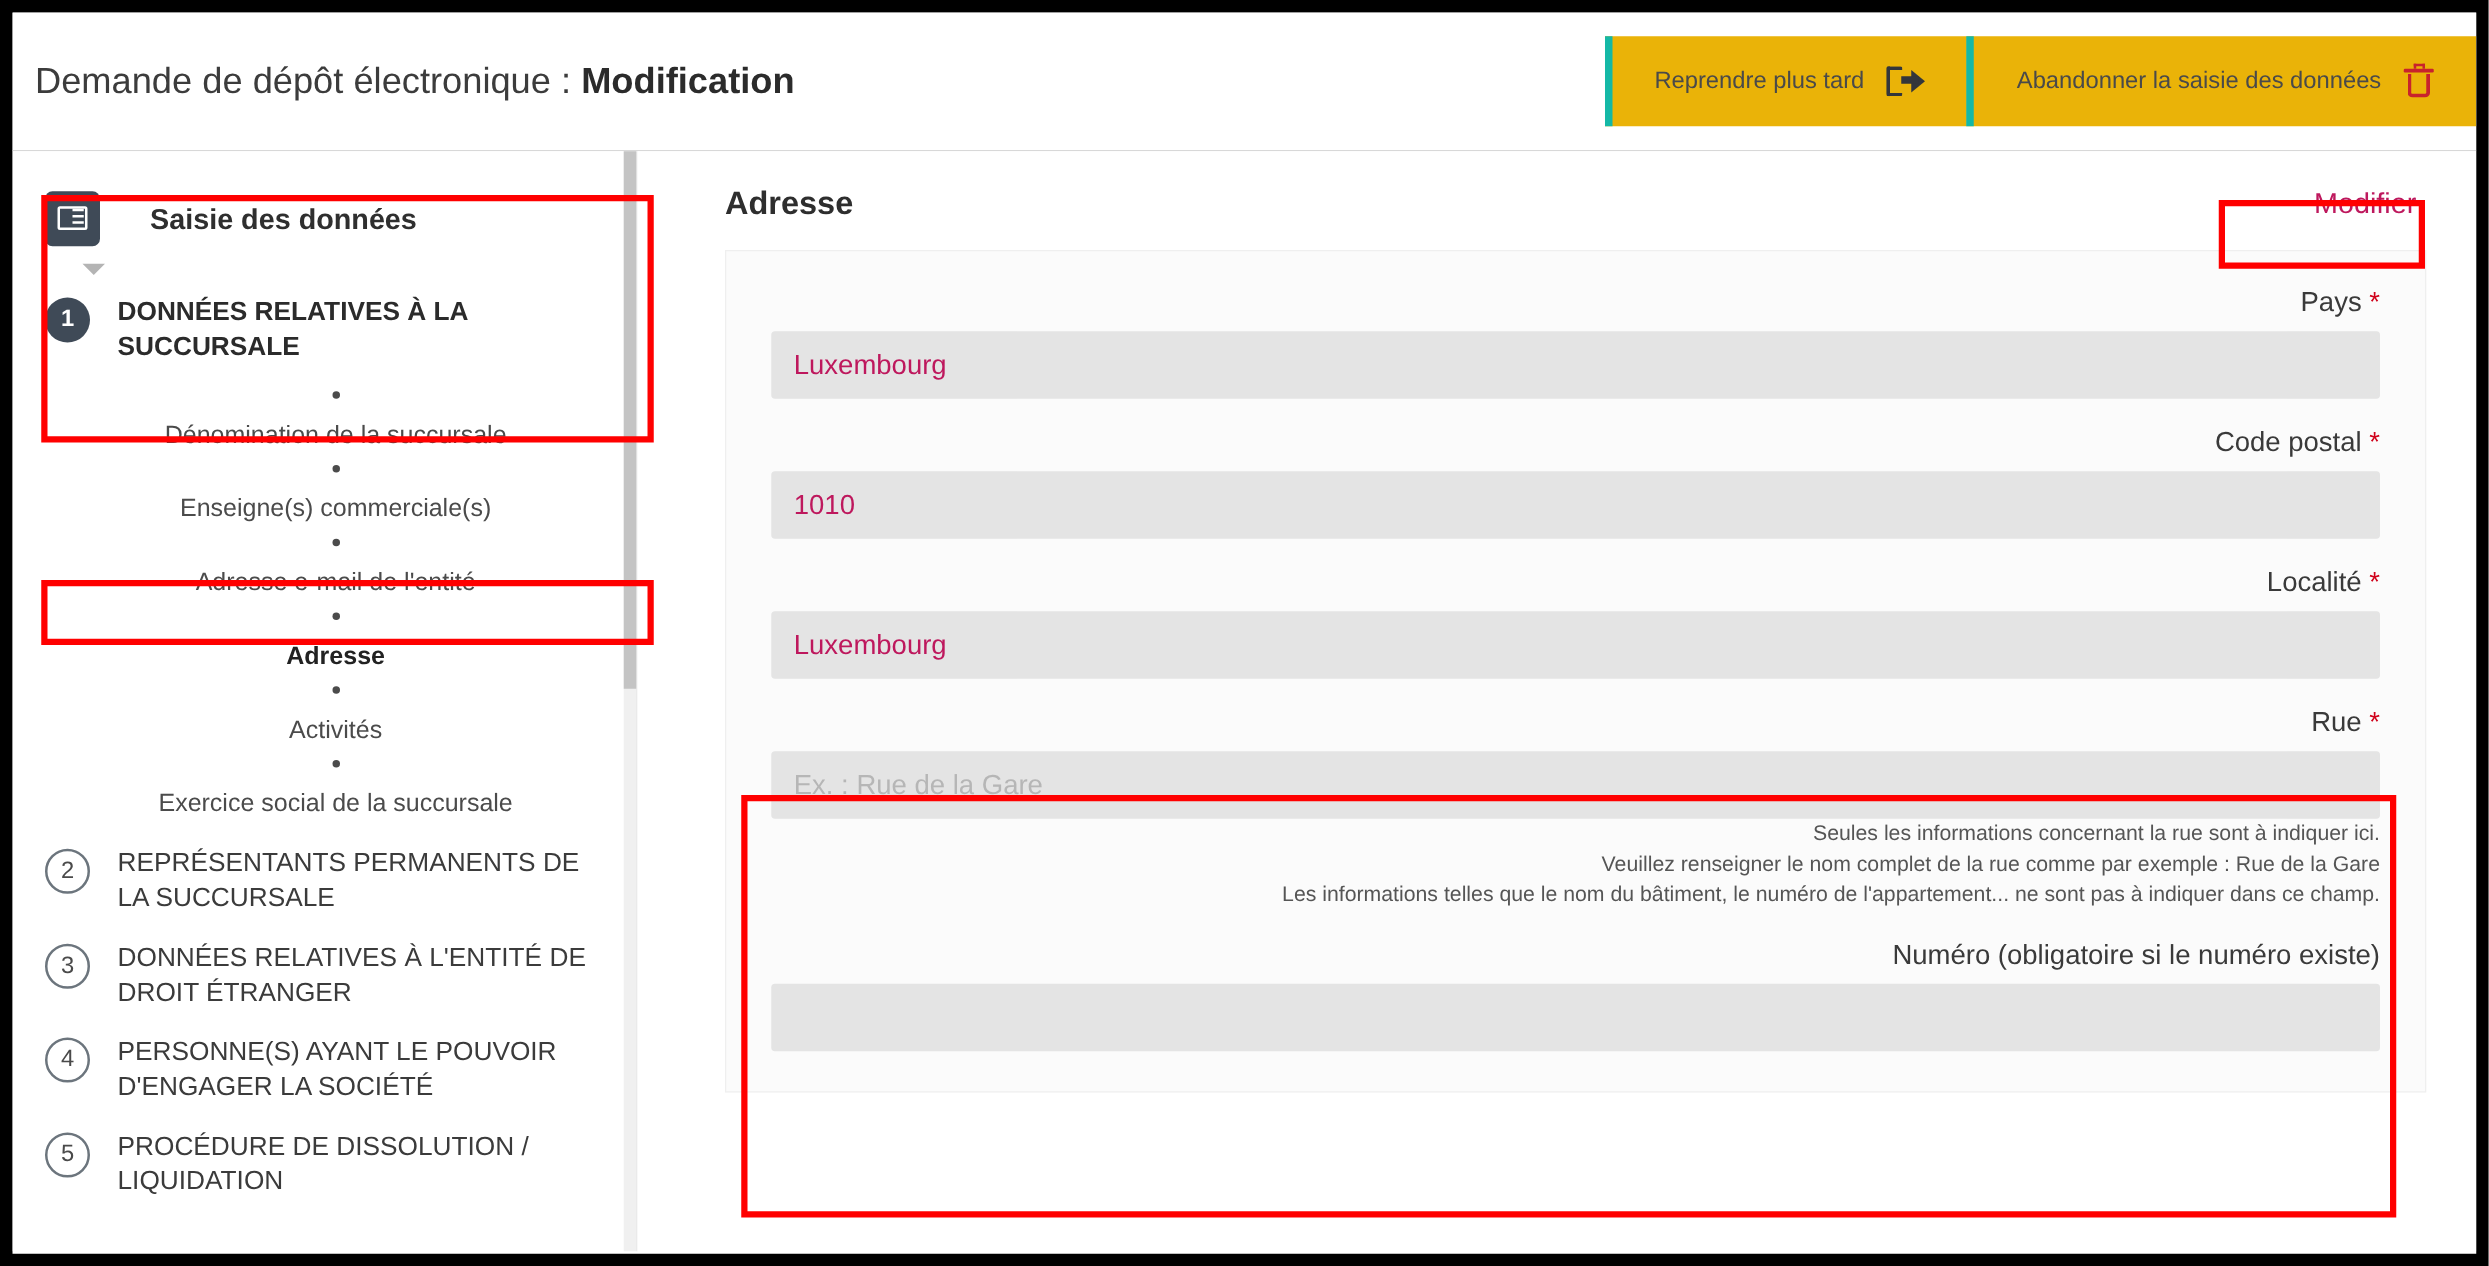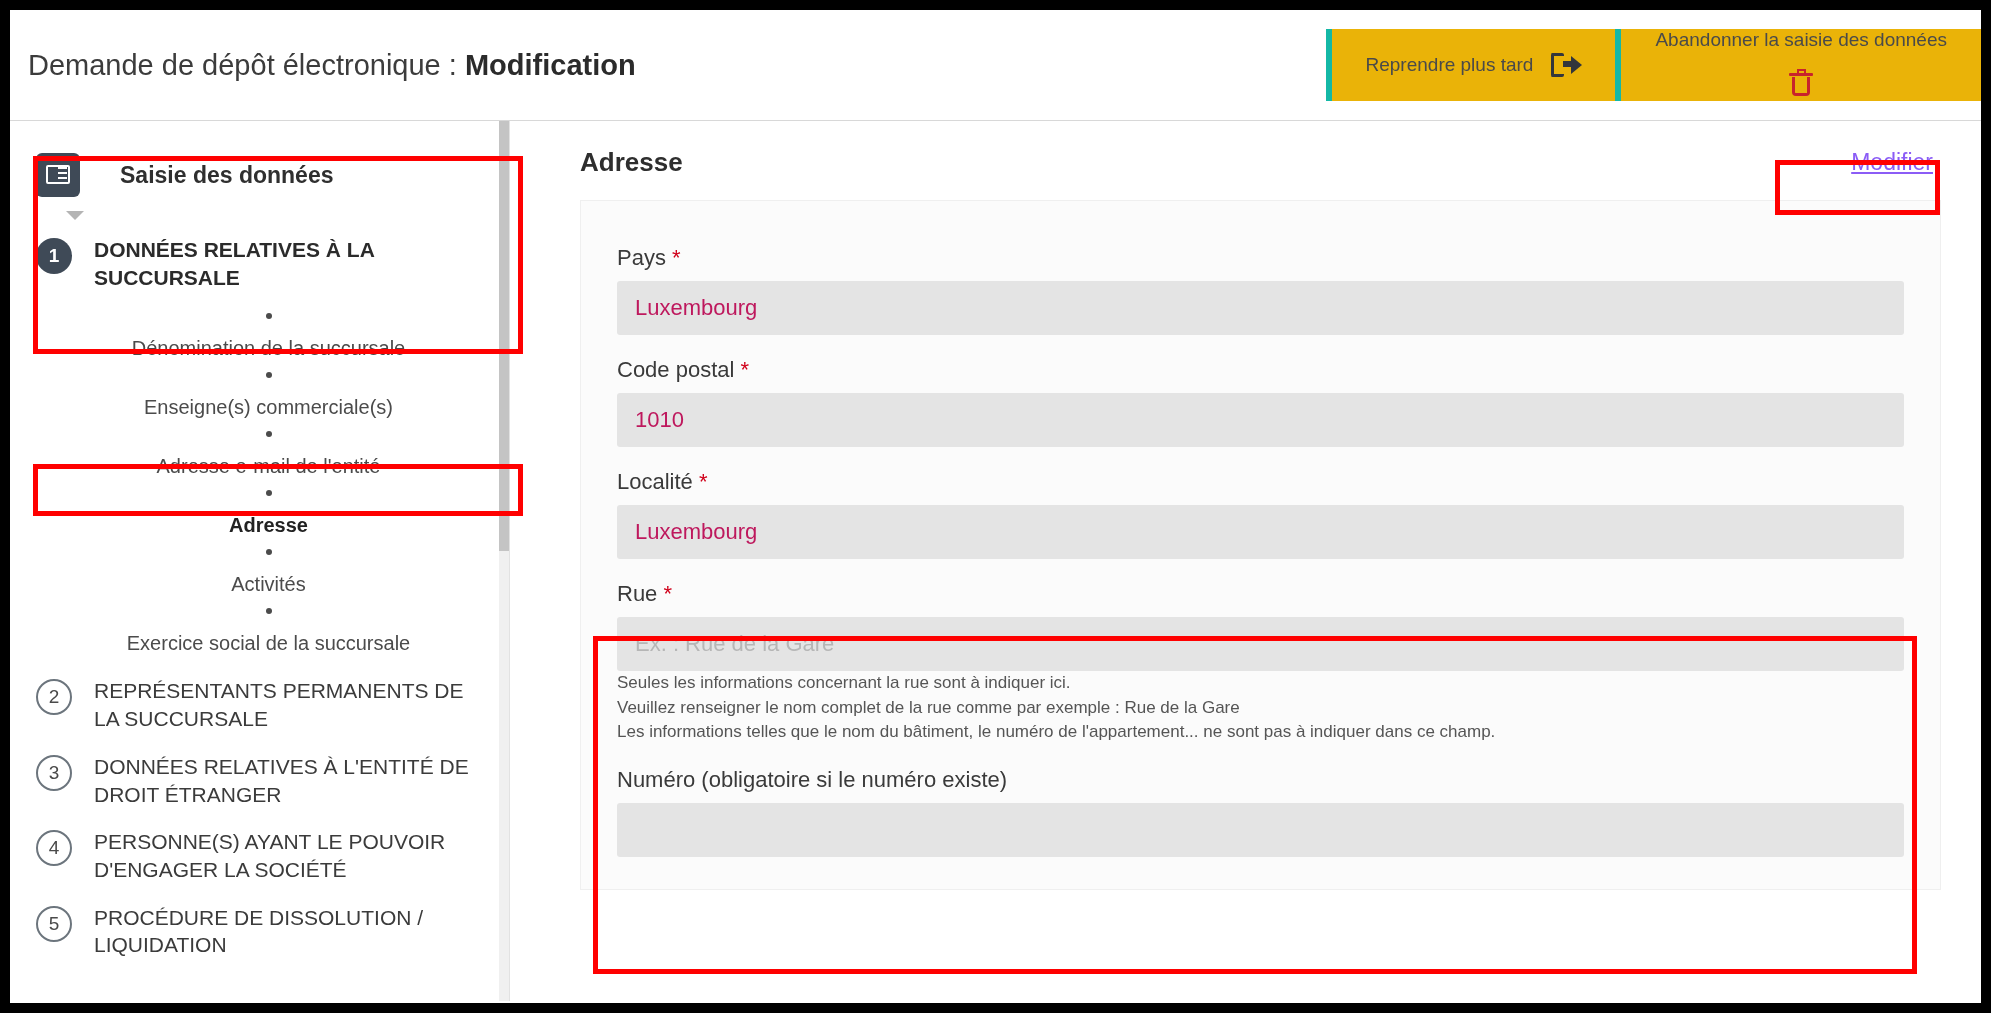--- a/index.html
+++ b/index.html
@@ -48,21 +48,21 @@
     align-items: center;
     gap: 18px;
     padding: 0 34px;
     font-size: 19px;
     color: #4a4a4a;
     background: #eab308;
     border-left: 6px solid #14b8a6;
     cursor: pointer;
     white-space: nowrap;
   }
-  .header-btn:last-child { border-right: none; flex-direction: column; }
+  .header-btn:last-child { border-right: none; }
   .icon-arrow-out {
     display: inline-block;
     width: 30px; height: 26px;
     position: relative;
   }
   .icon-arrow-out::before {
     content: "";
     position: absolute;
     left: 0; top: 1px;
     width: 13px; height: 24px;
@@ -261,30 +261,30 @@
     justify-content: space-between;
     padding-bottom: 18px;
   }
   .main-title {
     font-size: 26px;
     font-weight: 700;
     color: #2e2e2e;
   }
   .modify-link {
     font-size: 23px;
-    color: #8b5cf6;
-    text-decoration: underline;
+    color: #be185d;
     cursor: pointer;
     padding: 6px 8px;
   }
   .form-card {
     background: #fbfbfb;
     border: 1px solid #efefef;
-    padding: 44px 36px 10px 36px;
-    box-sizing: border-box;
+    padding: 28px 36px 10px 36px;
+    box-sizing: border-box;
+    text-align: right;
   }
   .field { margin-bottom: 22px; }
   .field-label {
     font-size: 22px;
     color: #3a3a3a;
     margin-bottom: 10px;
   }
   .req { color: #d0021b; }
   .field-input {
     height: 54px;

